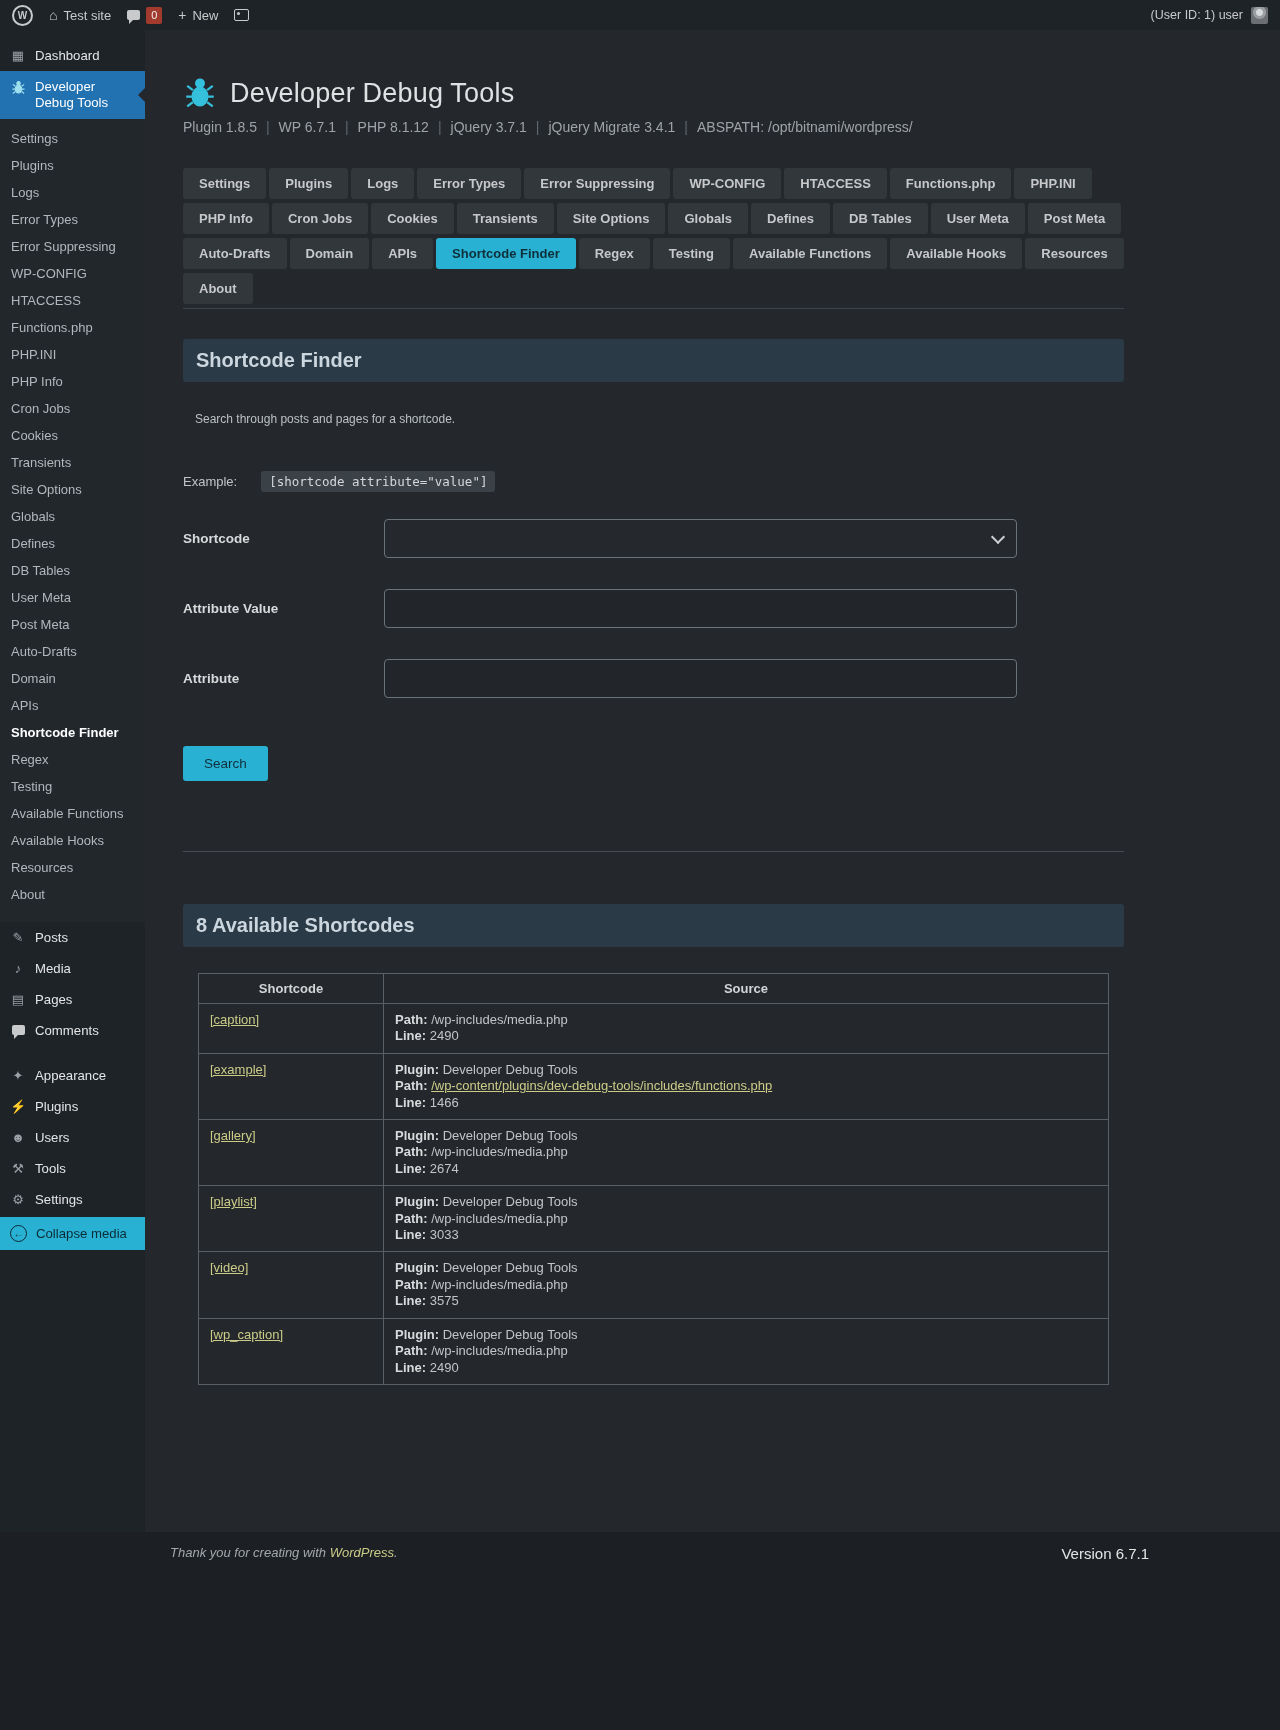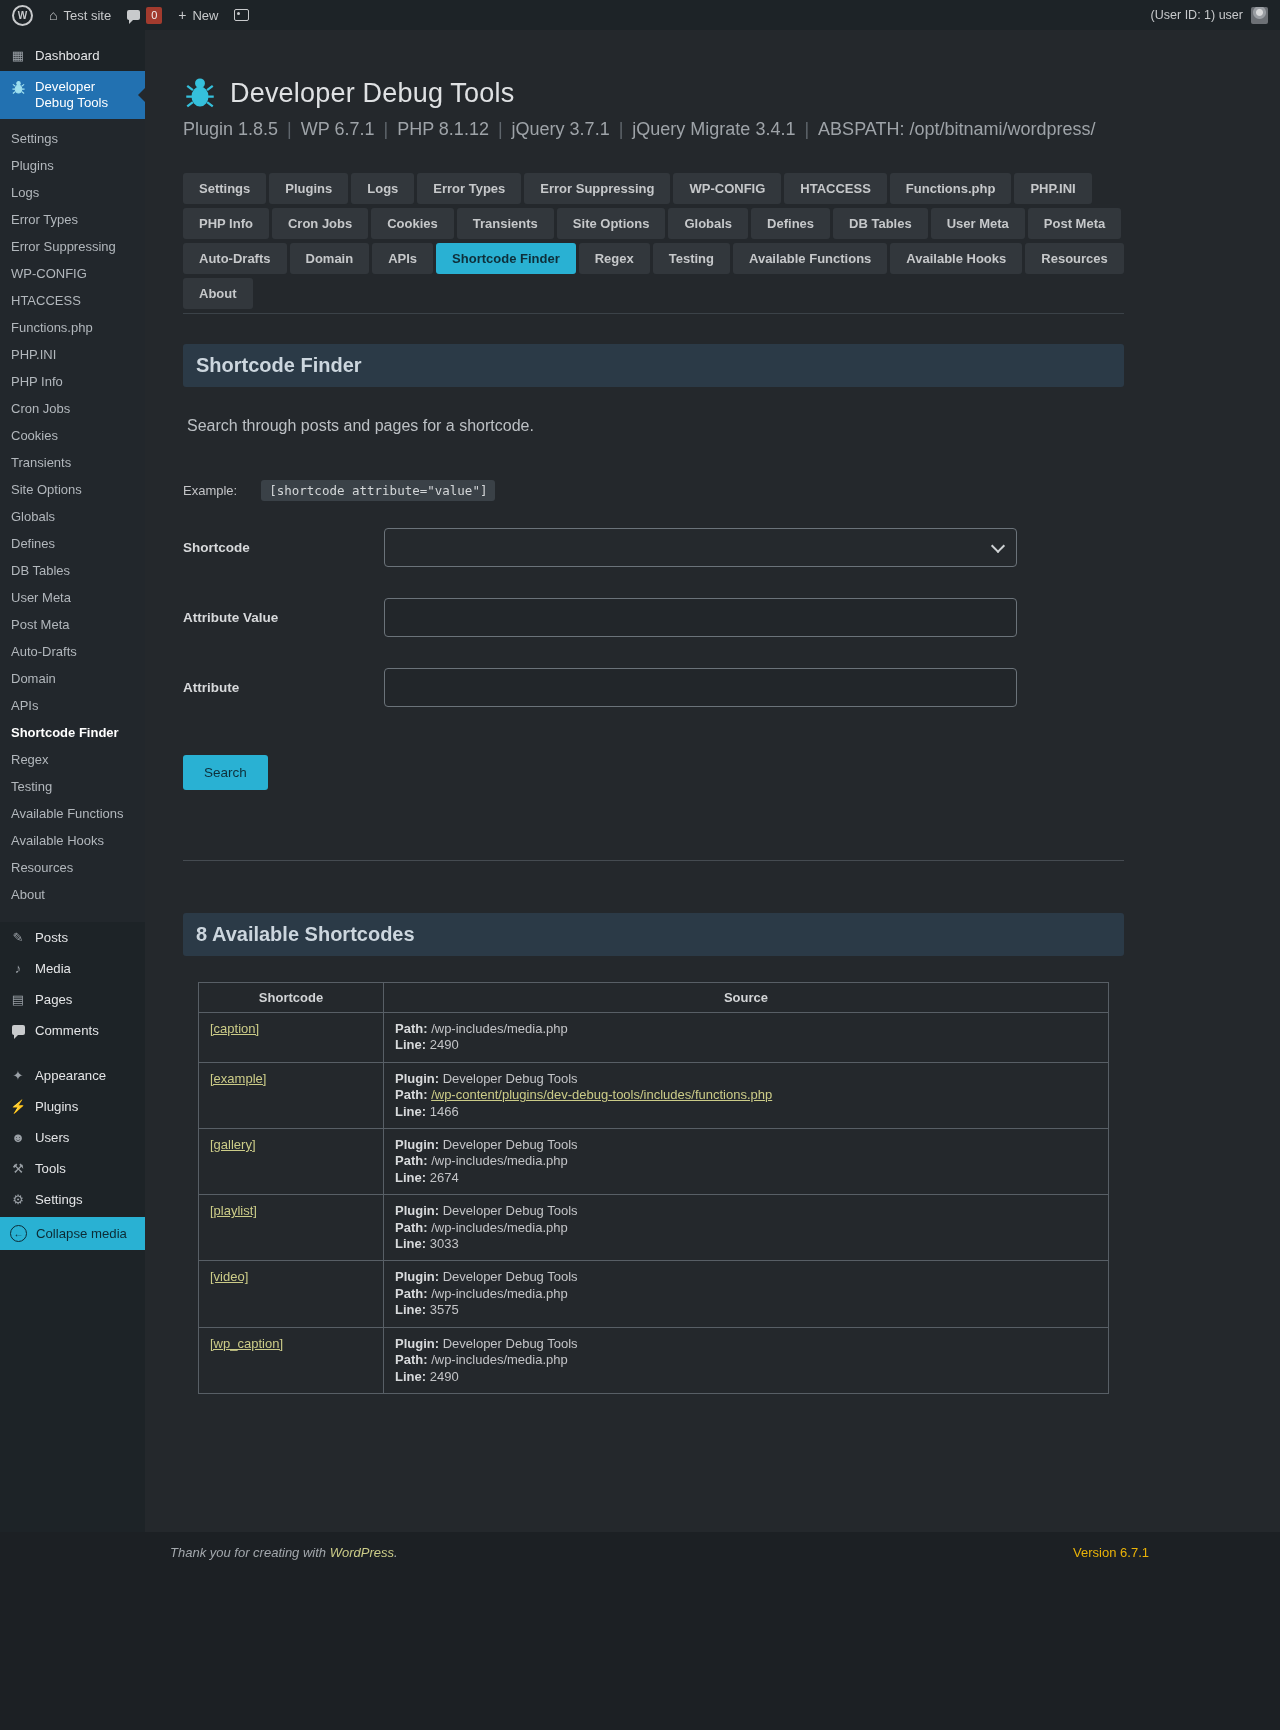--- a/index.html
+++ b/index.html
@@ -43,31 +43,31 @@
   .sep-gap{margin-top:14px}
   .collapse{background:#29b1d3;color:#0c2b35;margin-top:2px}
   .collapse .collapse-ic{width:15px;height:15px;border:1.6px solid #0c2b35;border-radius:50%;
         display:inline-flex;align-items:center;justify-content:center;font-size:10px;flex:none;color:#0c2b35}
   
   .main{position:absolute;left:145px;top:30px;width:1135px}
   .inner{margin-left:38px;width:941px}
   .page-head{display:flex;align-items:center;gap:13px;padding-top:46px}
   .bug-big{color:#35c0dc;display:inline-flex}
   h1{margin:0;font-size:27px;font-weight:500;color:#dfe1e3;letter-spacing:.2px}
-  .meta{margin-top:9px;font-size:18px;color:#9ea3a8;display:flex;gap:9px;align-items:center}
+  .meta{margin-top:9px;font-size:14px;color:#9ea3a8;display:flex;gap:9px;align-items:center}
   .meta .sep{color:#5f666c}
   .tabs{margin-top:33px;border-bottom:1px solid #3b4248}
   .tab-row{display:flex;gap:3px;margin-bottom:4px}
   .tab{background:#32373c;color:#c6c8ca;font-weight:600;font-size:13px;padding:8px 16px;
        border-radius:3px;cursor:pointer;white-space:nowrap}
   .tab.active{background:#29b1d3;color:#0e2f3a}
   .panel-head{margin-top:30px;background:#2b3a47;color:#ccd6de;font-size:20px;font-weight:700;
               padding:10px 13px;border-radius:3px}
   .panel-head.second{margin-top:52px}
-  .desc{margin:30px 4px 0;font-size:16px;color:#bcc0c4}
+  .desc{margin:30px 12px 0;font-size:12px;color:#bcc0c4}
   .example{margin-top:45px;font-size:13px;display:flex;align-items:center;gap:24px}
   .example code{font-family:"DejaVu Sans Mono",monospace;background:#3a4147;color:#d4d7d9;
                 padding:3px 8px;border-radius:3px;font-size:12.5px}
   .form{margin-top:27px}
   .form-row{display:flex;align-items:center;margin-bottom:31px}
   .form-row label{width:201px;font-weight:700;font-size:13.5px;color:#d7d9db;flex:none}
   .select-wrap{position:relative;width:633px}
   .control{width:633px;height:39px;box-sizing:border-box;background:#22262a;
            border:1px solid #6b737a;border-radius:4px;color:#e2e4e7;font-size:14px;
            padding:0 12px;font-family:inherit}
@@ -85,21 +85,21 @@
   .c-sc{width:162px}
   .lnk{color:#cccc88;text-decoration:underline;cursor:pointer}
   .srcline{line-height:16.4px}
   .srcline b{color:#d8dadc}
   
   .footer{position:absolute;left:0;top:1532px;width:1280px;height:198px;background:#1c2024;
           box-sizing:border-box;display:flex;justify-content:space-between;align-items:flex-start;
           padding:13px 131px 0 170px;font-size:13px;z-index:6}
   .thanks{color:#a3a8ad;font-style:italic}
   .thanks a{color:#cccc88;cursor:pointer;font-style:italic}
-  .version{color:#eab308;font-size:13px}
+  .version{color:#e5e5e5;font-size:15px}
 </style>
 </head>
 <body>
 
 <div class="adminbar">
   <span class="ab-item">
       <span class="wp-circle">W</span>
     </span>
   <span class="ab-item">
       <span class="ab-icon">⌂</span>

